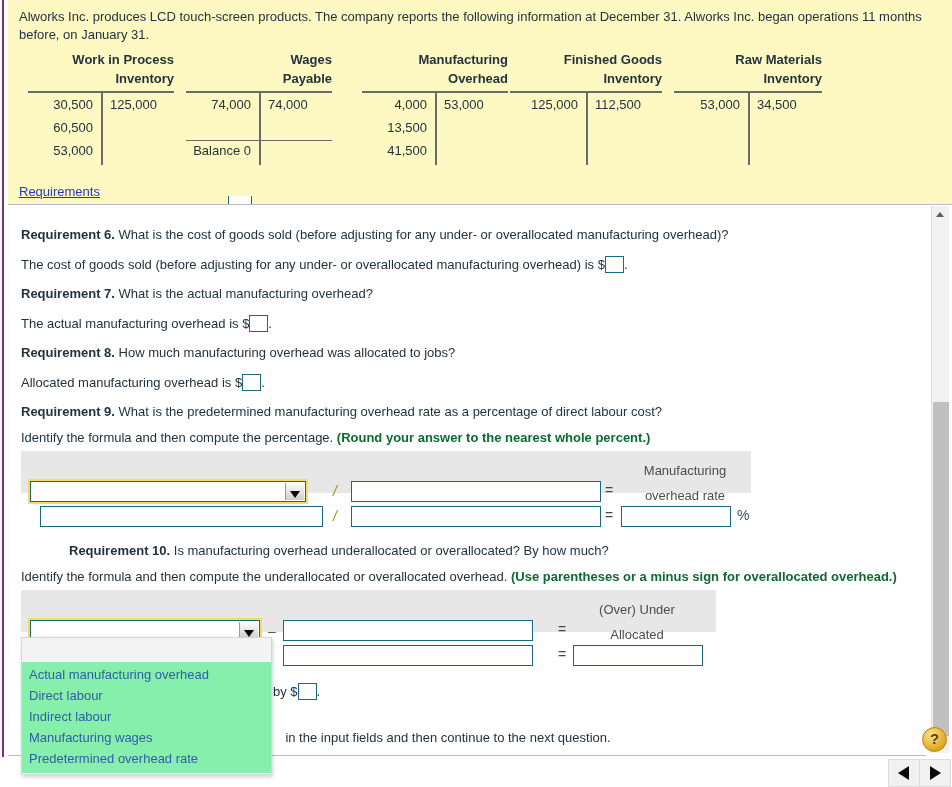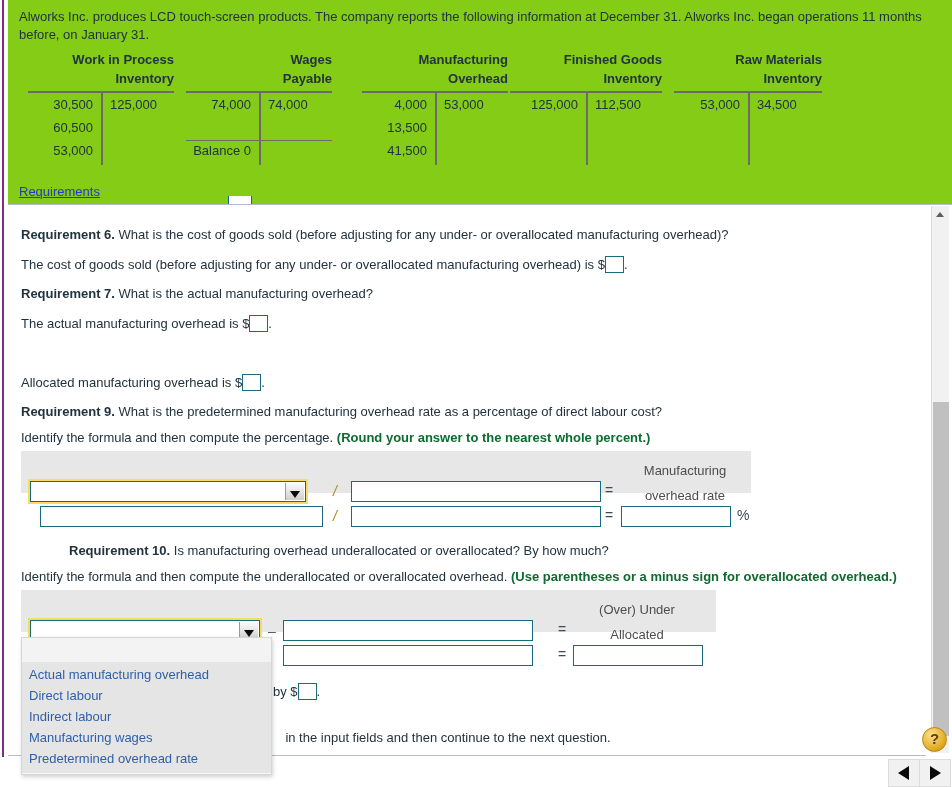--- a/index.html
+++ b/index.html
@@ -12,21 +12,21 @@
     position:relative;
   }
   
   #left-stripe{
     position:absolute;left:2px;top:0;width:2px;height:787px;
     background:#7b2d8b;
   }
   
   #problem-pane{
     position:absolute;left:8px;top:0;width:944px;height:204px;
-    background:#84cc16;overflow:hidden;
+    background:#fef9c3;overflow:hidden;
   }
   #intro{
     position:absolute;left:11px;top:8px;width:915px;
     line-height:18px;color:#22333f;font-size:13px;
   }
   
   #t-accounts{
     position:absolute;left:10px;top:50px;width:920px;height:135px;
   }
   .t-acct{position:absolute;top:0;}
@@ -111,21 +111,21 @@
   .op-minus{position:absolute;color:#5a5a5a;font-size:14px;}
   .eq{position:absolute;color:#3d4b55;font-size:14px;}
   .pct{position:absolute;color:#3d4b55;font-size:14px;}
   
   #dropdown{
     position:absolute;left:21px;top:637px;width:249px;height:136px;
     background:#f7f7f7;border:1px solid #d6d6d6;
     box-shadow:1px 2px 4px rgba(0,0,0,.18);z-index:40;
   }
   #dropdown .dd-blank{height:24px;background:#f3f3f3;}
-  #dropdown .dd-list{background:#e5e5e5;height:111px;padding-top:2px;box-sizing:border-box;}
+  #dropdown .dd-list{background:#86efac;height:111px;padding-top:2px;box-sizing:border-box;}
   .dd-item{
     font-size:13px;color:#2f5fa8;line-height:21px;padding-left:7px;cursor:pointer;
     white-space:nowrap;
   }
   
   #bottom-strip{
     position:absolute;left:8px;top:726px;width:918px;height:28px;
   }
   #bottom-text{
     position:absolute;left:13px;top:4px;font-size:13px;color:#22333f;
@@ -289,20 +289,24 @@
   </div>
 
   <div class="req-head" style="position:absolute;left:13px;top:80px;">
     <b>Requirement 7.</b>
     <span>What is the actual manufacturing overhead?</span>
   </div>
   <div class="ans-line" style="position:absolute;left:13px;top:110px;">
     <span>The actual manufacturing overhead is $</span><span class="inp inp-sm"></span><span>.</span>
   </div>
 
+  <div class="req-head" style="position:absolute;left:13px;top:139px;">
+    <b>Requirement 8.</b>
+    <span>How much manufacturing overhead was allocated to jobs?</span>
+  </div>
   <div class="ans-line" style="position:absolute;left:13px;top:169px;">
     <span>Allocated manufacturing overhead is $</span><span class="inp inp-sm"></span><span>.</span>
   </div>
 
   <div class="req-head" style="position:absolute;left:13px;top:198px;">
     <b>Requirement 9.</b>
     <span>What is the predetermined manufacturing overhead rate as a percentage of direct labour cost?</span>
   </div>
   <div class="ans-line" style="position:absolute;left:13px;top:224px;">
     <span>Identify the formula and then compute the percentage.</span>

